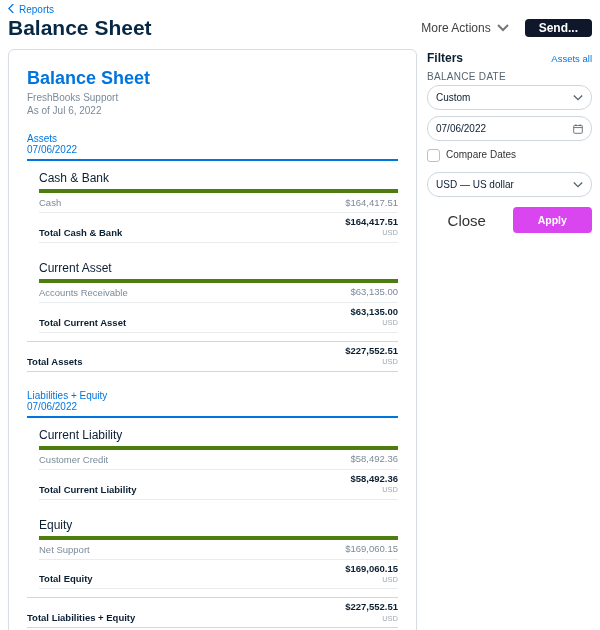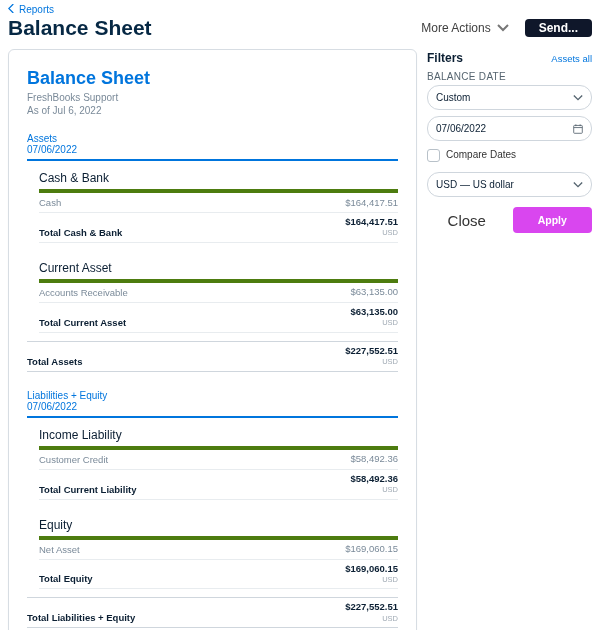--- a/index.html
+++ b/index.html
@@ -253,33 +253,33 @@
       <span class="amt"><span>$227,552.51</span><br><span class="usd">USD</span></span>
     </div>
 
     <div class="block-space"></div>
 
     <div class="section-header">
       <span>Liabilities + Equity</span>
       <span>07/06/2022</span>
     </div>
     <div class="indent">
-      <div class="sub-label">Income Liability</div>
+      <div class="sub-label">Current Liability</div>
       <div class="row">
         <span>Customer Credit</span>
         <span class="amt">$58,492.36</span>
       </div>
       <div class="row total">
         <span>Total Current Liability</span>
         <span class="amt"><span>$58,492.36</span><br><span class="usd">USD</span></span>
       </div>
       <div class="block-space"></div>
       <div class="sub-label">Equity</div>
       <div class="row">
-        <span>Net Asset</span>
+        <span>Net Support</span>
         <span class="amt">$169,060.15</span>
       </div>
       <div class="row total">
         <span>Total Equity</span>
         <span class="amt"><span>$169,060.15</span><br><span class="usd">USD</span></span>
       </div>
     </div>
     <div class="row total grand">
       <span>Total Liabilities + Equity</span>
       <span class="amt"><span>$227,552.51</span><br><span class="usd">USD</span></span>

